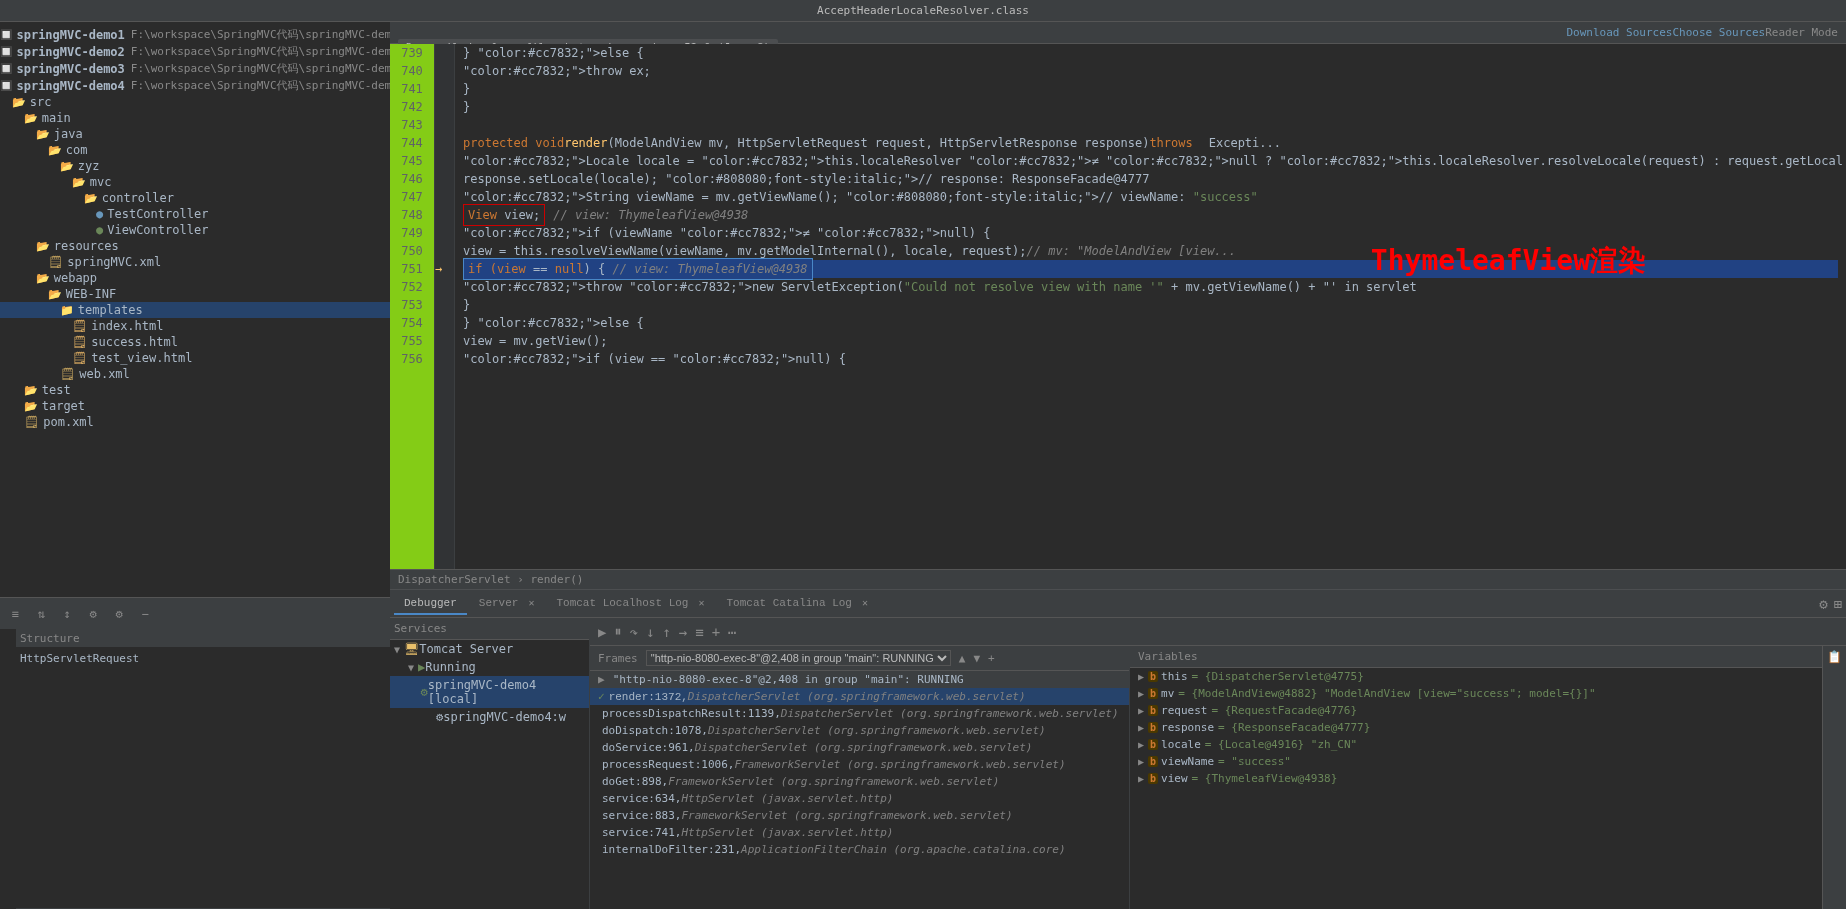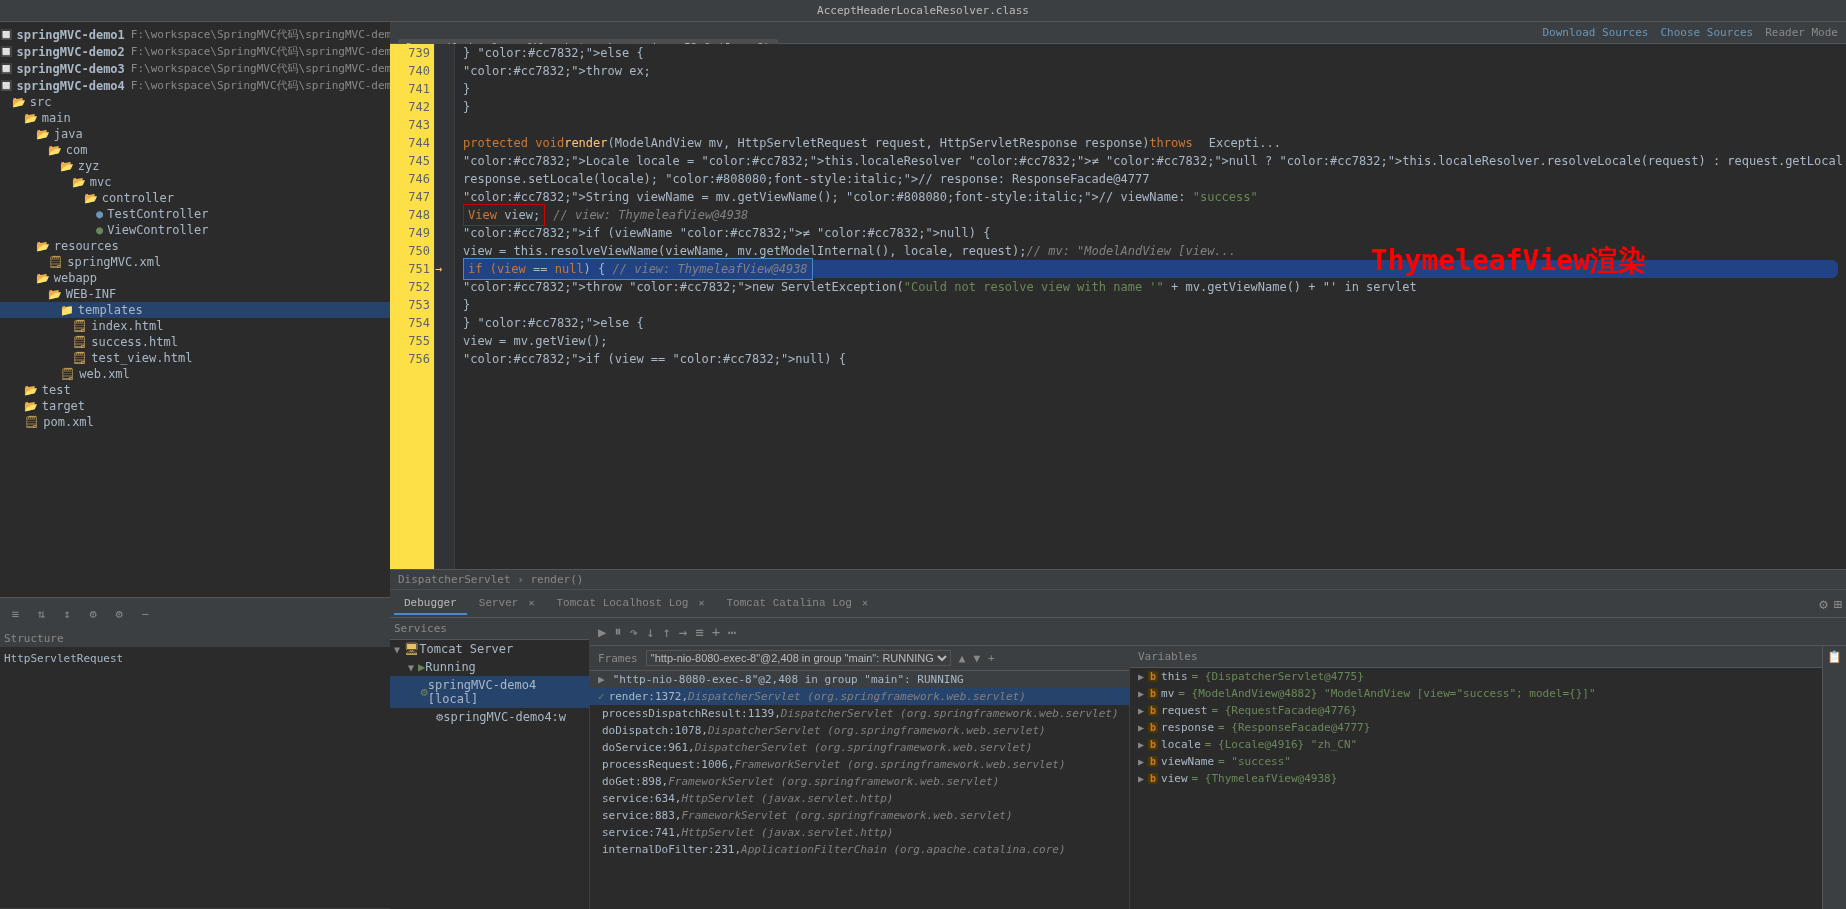--- a/index.html
+++ b/index.html
@@ -16,42 +16,42 @@
     .tree-item.selected { background: #26436b; }
     .tree-indent { display: inline-block; }
     .tree-label { margin-left: 2px; }
     .folder-icon { color: #dcb67a; margin-right: 2px; font-size: 11px; }
     .file-icon-blue { color: #6897bb; margin-right: 2px; }
     .file-icon-green { color: #6a8759; margin-right: 2px; }
     .file-icon-yellow { color: #e8bf6a; margin-right: 2px; }
     .file-icon-orange { color: #ffc66d; margin-right: 2px; }
 
     
-    #structure-panel { height: 280px; background: #2b2b2b; border-top: 1px solid #3c3f41; border-bottom: 1px solid #3c3f41; }
+    #structure-panel { height: 280px; background: #2b2b2b; border-top: 1px solid #3c3f41; border-bottom: 1px solid #3c3f41; margin-left: 16px; }
     #structure-label { font-size: 11px; color: #888; padding: 2px 4px; background: #3c3f41; }
     #structure-content { padding: 4px; }
     .structure-item { display: flex; align-items: center; padding: 1px 0; font-size: 11px; cursor: pointer; }
 
     
     #content-area { flex: 1; display: flex; flex-direction: column; overflow: hidden; }
 
     
     #editor-header { background: #3c3f41; height: 22px; display: flex; align-items: center; justify-content: space-between; padding: 0 8px; border-bottom: 1px solid #555; font-size: 11px; }
     #editor-header-info { color: #bbbbbb; background: #4c4e50; padding: 2px 8px; border-radius: 2px; margin-top: 30px; }
-    #editor-header-actions { display: flex; gap: 12px; color: #6897bb; cursor: pointer; }
+    #editor-header-actions { display: flex; gap: 0; color: #6897bb; cursor: pointer; }
     #editor-header-actions span { cursor: pointer; }
     #reader-mode { color: #888; }
 
     
     #code-editor { flex: 1; overflow: auto; background: #2b2b2b; display: flex; }
-    #line-numbers { background: #fde047; min-width: 45px; padding: 0 4px; text-align: right; color: #606366; font-size: 12px; user-select: none; border-right: 1px solid #3c3f41; }
+    #line-numbers { background: #84cc16; min-width: 45px; padding: 0 4px; text-align: center; color: #606366; font-size: 12px; user-select: none; border-right: 1px solid #3c3f41; }
     #line-numbers div { height: 18px; line-height: 18px; }
     #code-content { flex: 1; padding: 0 8px; overflow-x: auto; }
     #code-content .code-line { height: 18px; line-height: 18px; white-space: nowrap; display: flex; align-items: center; }
-    #code-content .code-line.highlighted { background: #214283; border-radius: 6px; }
+    #code-content .code-line.highlighted { background: #214283; }
     .red-text { color: #ff0000; font-weight: bold; font-size: 28px; }
 
     
     #bottom-panel { height: 320px; background: #2b2b2b; border-top: 1px solid #4c4e50; display: flex; flex-direction: column; }
     #bottom-tabs { background: #3c3f41; display: flex; align-items: center; height: 28px; padding: 0 4px; gap: 2px; border-bottom: 1px solid #555; }
     .bottom-tab { padding: 4px 10px; font-size: 11px; cursor: pointer; color: #888; border-bottom: 2px solid transparent; white-space: nowrap; font-family: Liberation Mono, monospace; }
     .bottom-tab.active { color: #bbbbbb; border-bottom: 2px solid #4a88c7; }
     .bottom-tab-close { margin-left: 4px; color: #888; font-size: 10px; }
     #bottom-tab-icons { margin-left: auto; display: flex; gap: 6px; align-items: center; color: #888; font-size: 14px; }
 
@@ -462,21 +462,21 @@
                 <span>+</span>
               </div>
               <div id="frames-list">
 
               <div class="frames-thread">
                     <span style="color:#888; margin-right:4px;">▶</span>
                     <span>"http-nio-8080-exec-8"@2,408 in group "main": RUNNING</span>
                   </div>
                   <div class="frame-item selected">
                     <span class="frame-checkmark">✓ </span>
-                    <span style="color: rgb(169, 183, 198);">render:1372, </span>
+                    <span style="color: rgb(169, 183, 198); font-family: Liberation Mono, monospace;">render:1372, </span>
                     <span style="color: rgb(128, 128, 128); font-style: italic;">DispatcherServlet (org.springframework.web.servlet)</span>
                   </div>
                   <div class="frame-item">
                     <span class="frame-checkmark">   </span>
                     <span style="color: rgb(169, 183, 198);">processDispatchResult:1139, </span>
                     <span style="color: rgb(128, 128, 128); font-style: italic;">DispatcherServlet (org.springframework.web.servlet)</span>
                   </div>
                   <div class="frame-item">
                     <span class="frame-checkmark">   </span>
                     <span style="color: rgb(169, 183, 198);">doDispatch:1078, </span>

